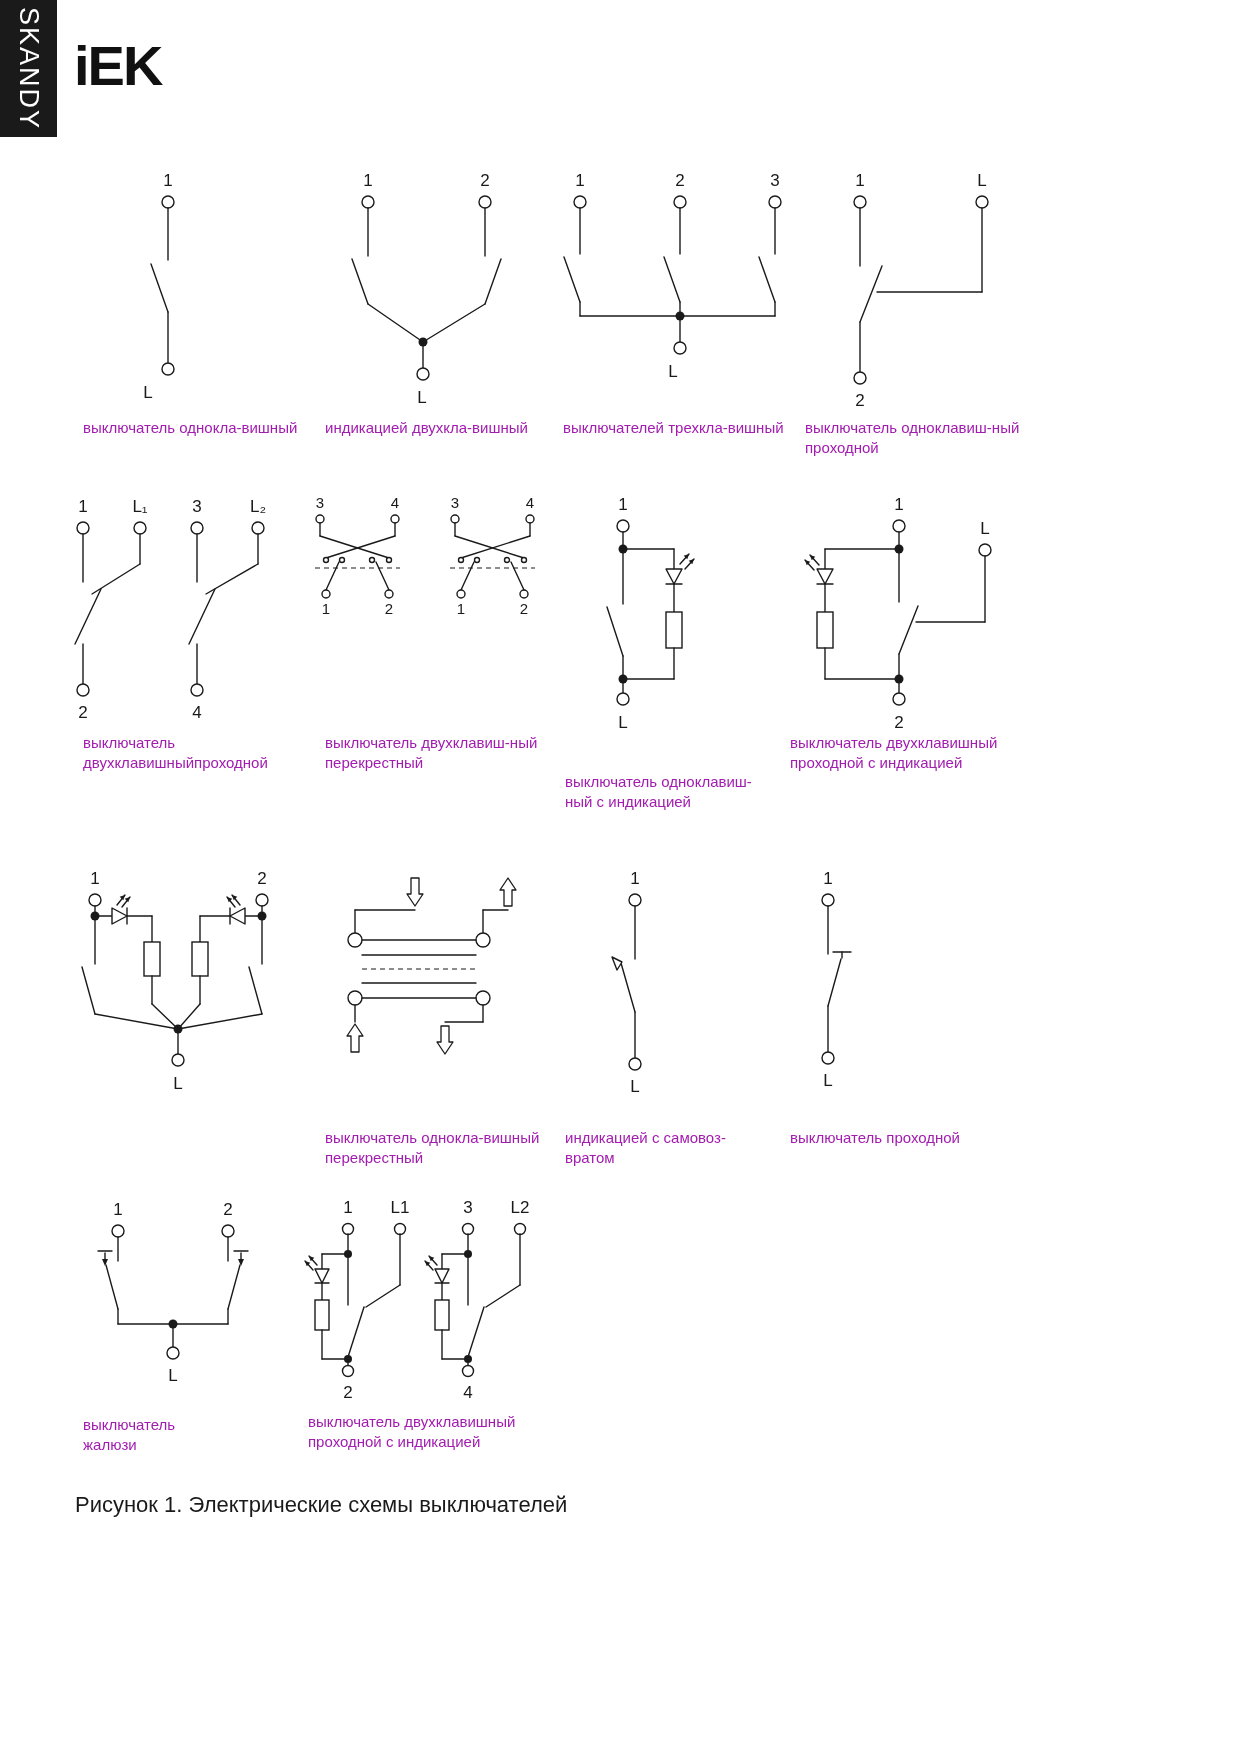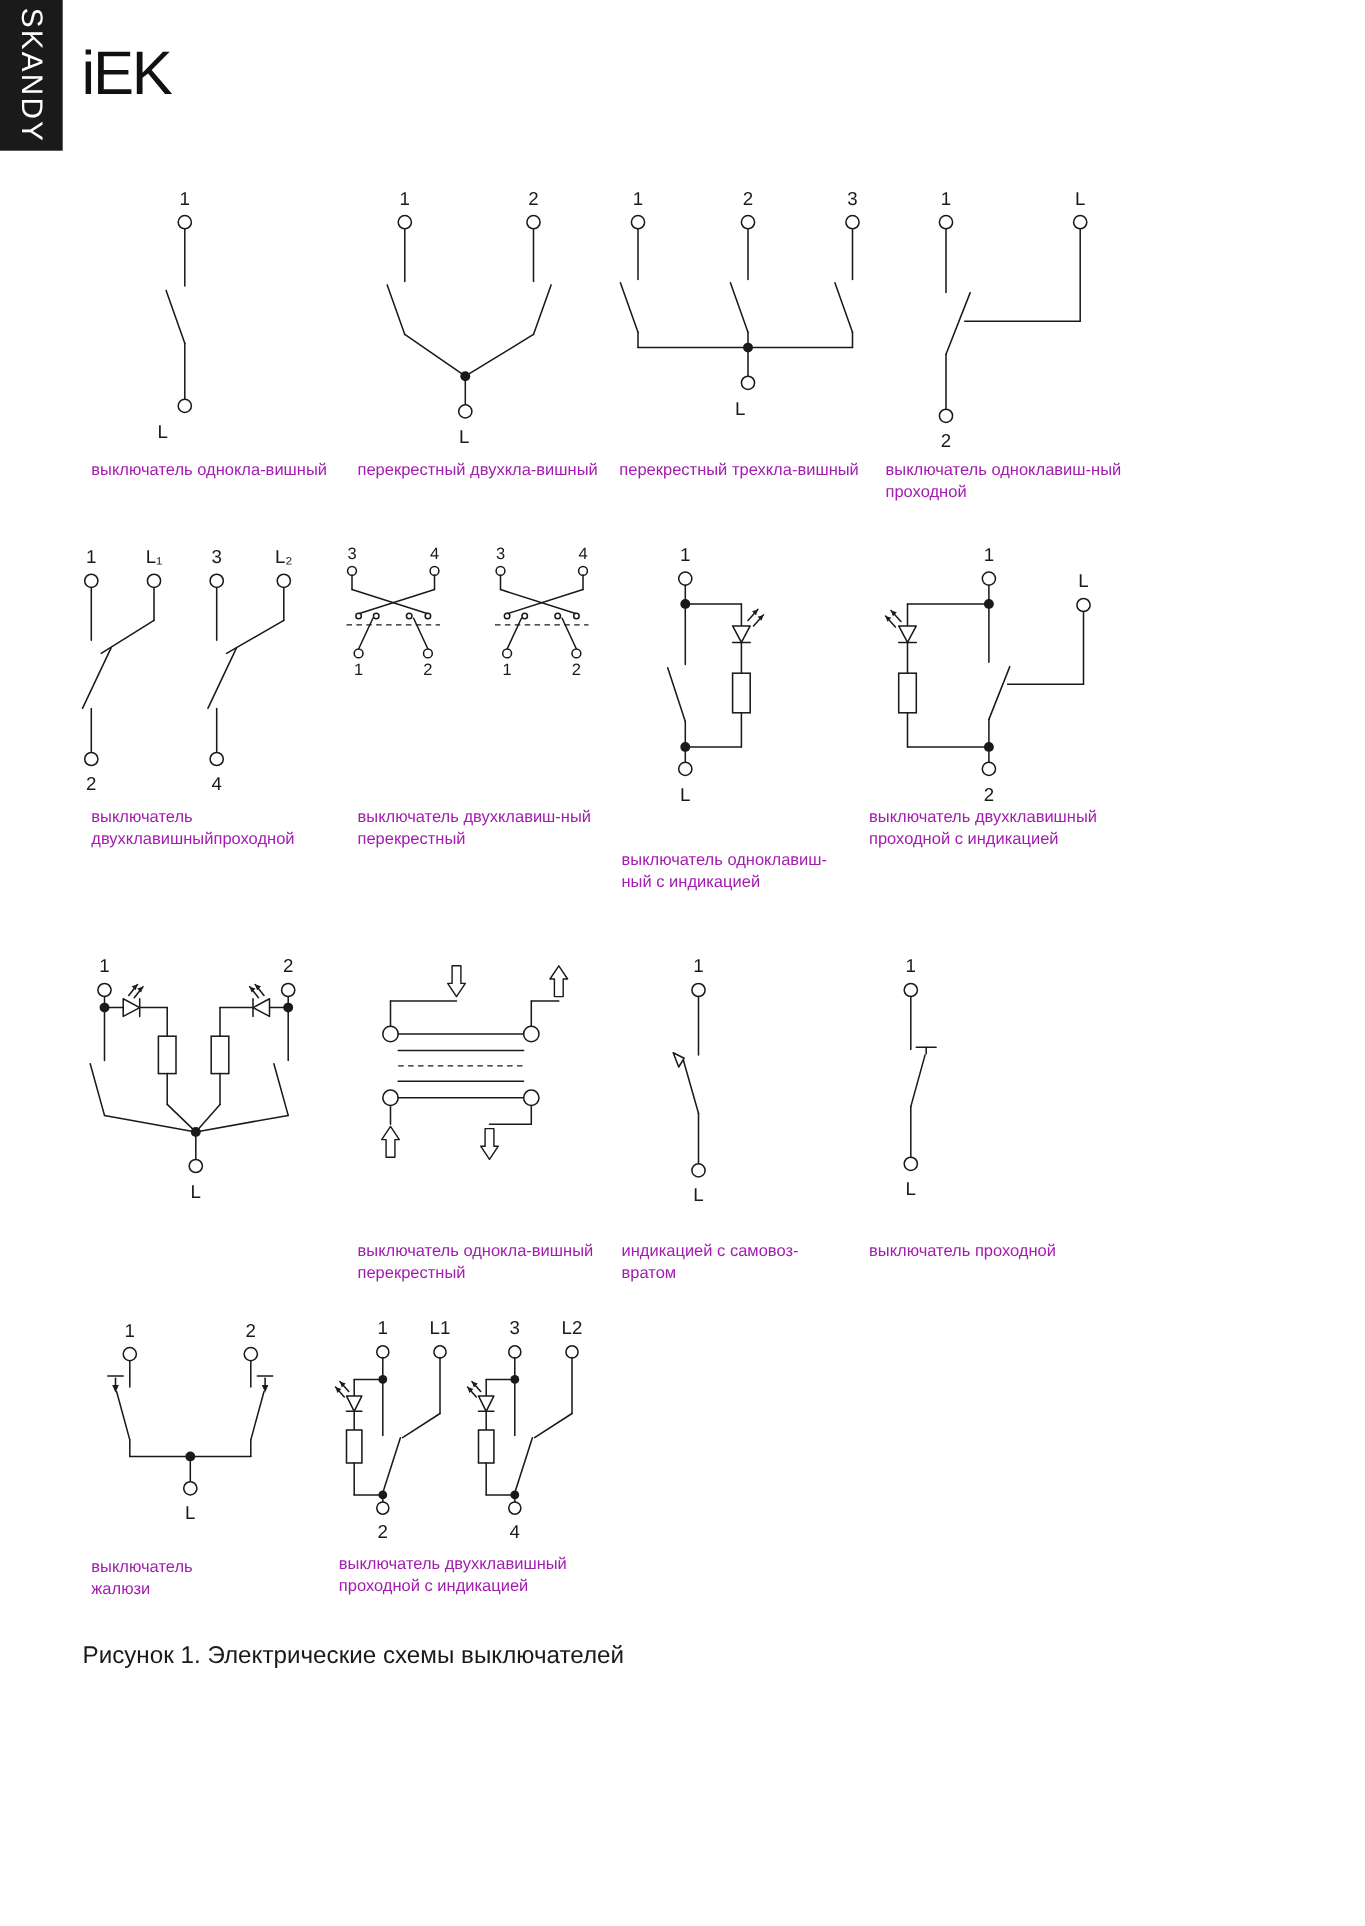--- a/index.html
+++ b/index.html
@@ -2,21 +2,21 @@
 <html><head>
 <meta charset="utf-8">
 <style>
   * { box-sizing: border-box; }
   html,body { margin:0; padding:0; background:#fff; }
   body { font-family:"Liberation Sans", sans-serif; color:#1a1a1a; }
   .page { position:relative; width:1241px; height:1751px; background:#fff; overflow:hidden; }
   .skandy-tab { position:absolute; left:0; top:0; width:57px; height:137px; background:#1a1a1a;
     color:#fff; display:flex; align-items:center; justify-content:center;
     writing-mode:vertical-rl; font-size:27px; letter-spacing:2px; }
-  .logo { position:absolute; left:74px; top:38px; font-size:56px; font-weight:normal;
+  .logo { position:absolute; left:74px; top:38px; font-size:56px; font-weight:bold;
     letter-spacing:-2px; color:#111; line-height:1; }
   .diagram { position:absolute; }
   .caption { position:absolute; font-size:15px; line-height:20px; color:#a21caf; }
   .caption span { display:block; min-height:0; }
   .fig-caption { position:absolute; left:75px; top:1492px; font-size:22px; color:#1a1a1a; }
   svg .w { stroke:#1a1a1a; stroke-width:1.4; fill:none; stroke-linecap:round; }
   svg .dash { stroke:#1a1a1a; stroke-width:1.2; fill:none; stroke-dasharray:5 4; }
   svg .term { fill:#fff; stroke:#1a1a1a; stroke-width:1.4; }
   svg .dot { fill:#1a1a1a; stroke:none; }
   svg .res { fill:#fff; stroke:#1a1a1a; stroke-width:1.4; }
@@ -108,24 +108,24 @@
       <line x1="55" y1="162" x2="55" y2="212" class="w"></line>
       <circle cx="55" cy="218" r="6" class="term"></circle>
       <text x="55" y="246" class="lbl">2</text>
     </svg>
   </div>
 
   <div class="caption" style="left:83px;top:418px;width:235px">
     <span>выключатель однокла-вишный</span>
   </div>
   <div class="caption" style="left:325px;top:418px;width:235px">
-    <span>перекрестный двухкла-вишный</span>
+    <span>индикацией двухкла-вишный</span>
   </div>
   <div class="caption" style="left:563px;top:418px;width:235px">
-    <span>перекрестный трехкла-вишный</span>
+    <span>выключателей трехкла-вишный</span>
   </div>
   <div class="caption" style="left:805px;top:418px;width:245px">
     <span>выключатель одноклавиш-ный</span>
     <span>проходной</span>
   </div>
 
   <div class="diagram" style="left:70px;top:490px">
     <svg width="210" height="240" viewBox="0 0 210 240">
       <text x="13" y="22" class="lbl">1</text>
       <text x="70" y="22" class="lbl">L₁</text>

